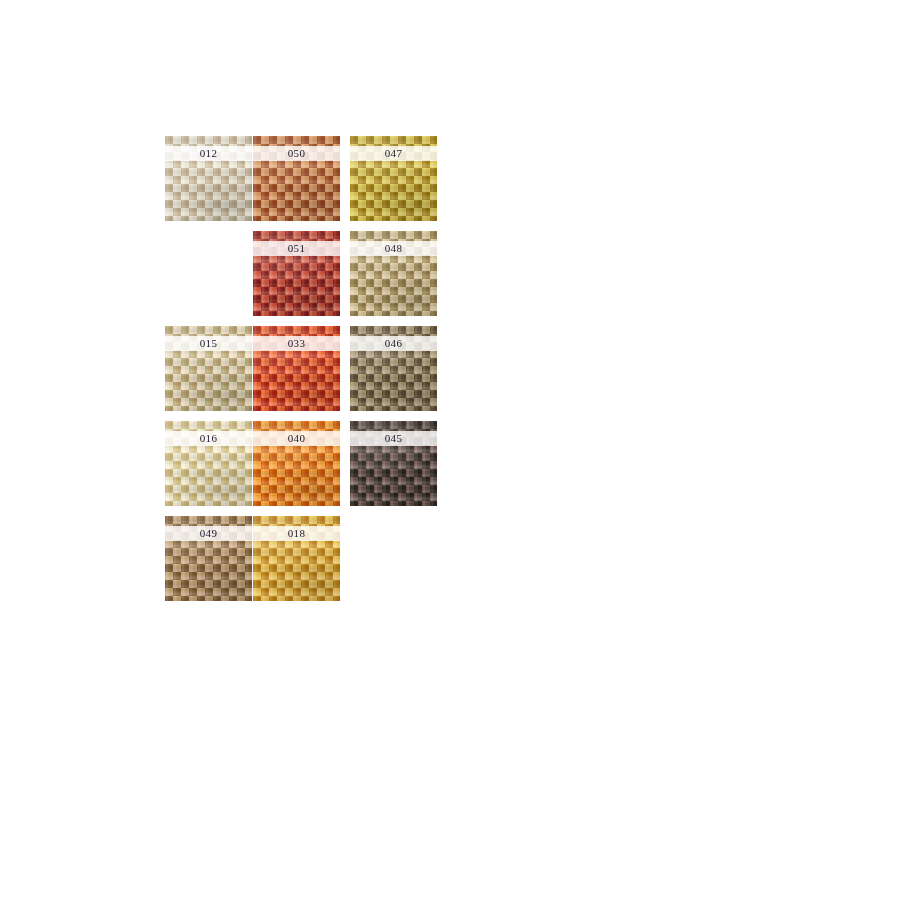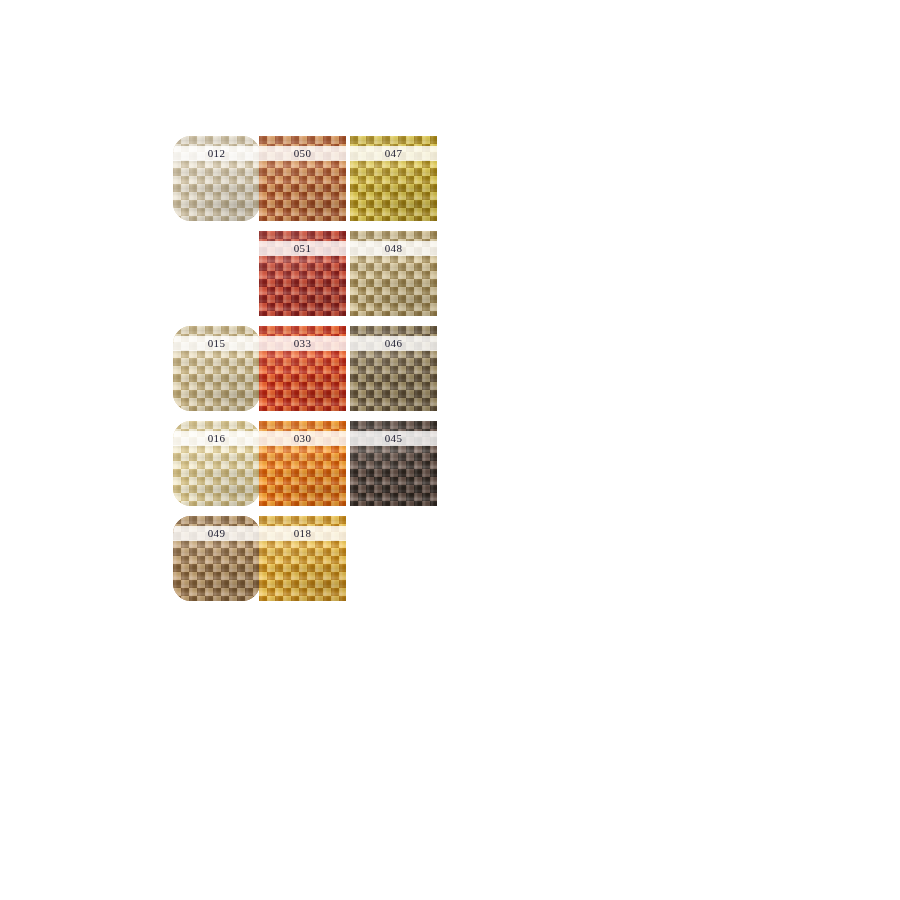--- a/index.html
+++ b/index.html
@@ -30,22 +30,22 @@
   }
 
   .swatch {
     position: absolute;
     top: 0;
     width: 87px;
     height: 85px;
     overflow: hidden;
     box-sizing: border-box;
   }
-  .swatch.col0 { left: 8px; border-radius: 18px; }
-  .swatch.col1 { left: 94px; padding-left: 22px; }
+  .swatch.col0 { left: 0px; }
+  .swatch.col1 { left: 88px; padding-left: 22px; }
   .swatch.col2 { left: 185px; }
 
   
   .tex {
     position: absolute;
     inset: 0;
     background-color: var(--base);
     background-image:
       
       repeating-linear-gradient(90deg,
@@ -191,21 +191,21 @@
         <div class="tex" style="--base: #e9d8a6; --lite: #f6ecc9; --dark: #d6c184;"></div>
         <div class="grain"></div>
         <div class="label-band">
           <span class="label-text">016</span>
         </div>
       </div>
       <div class="swatch col1">
         <div class="tex" style="--base: #f4770a; --lite: #fc9430; --dark: #da6203;"></div>
         <div class="grain"></div>
         <div class="label-band">
-          <span class="label-text">030</span>
+          <span class="label-text">040</span>
         </div>
       </div>
       <div class="swatch col2">
         <div class="tex" style="--base: #463830; --lite: #5b4940; --dark: #332922;"></div>
         <div class="grain"></div>
         <div class="label-band">
           <span class="label-text">045</span>
         </div>
       </div>
     </div>

